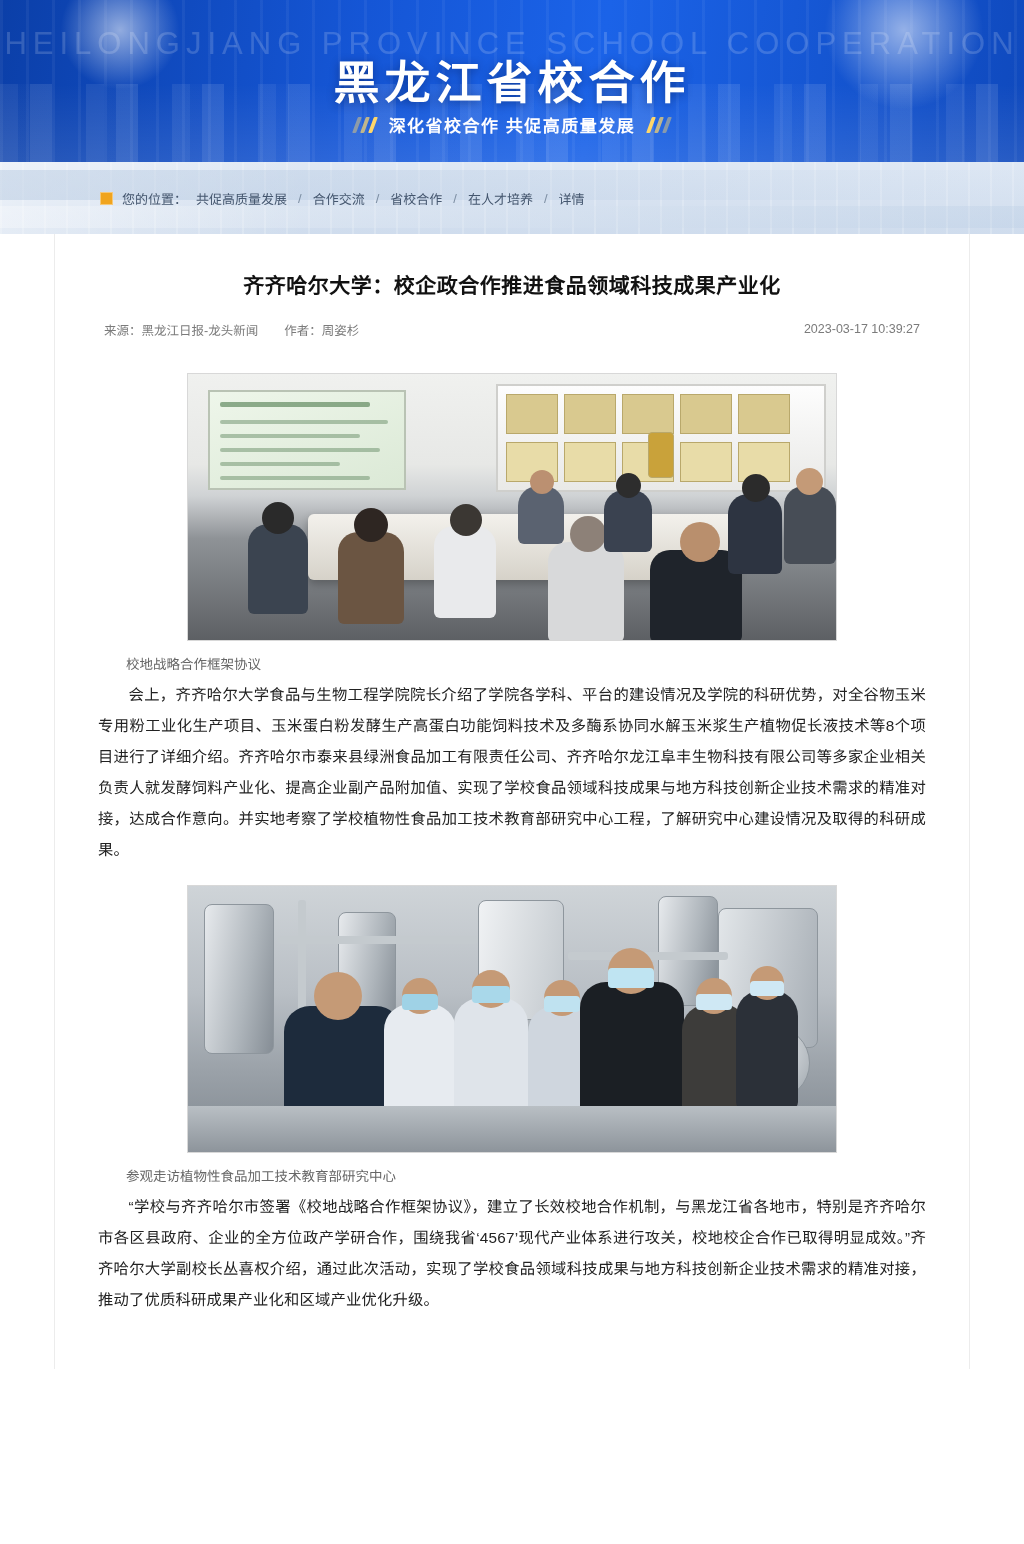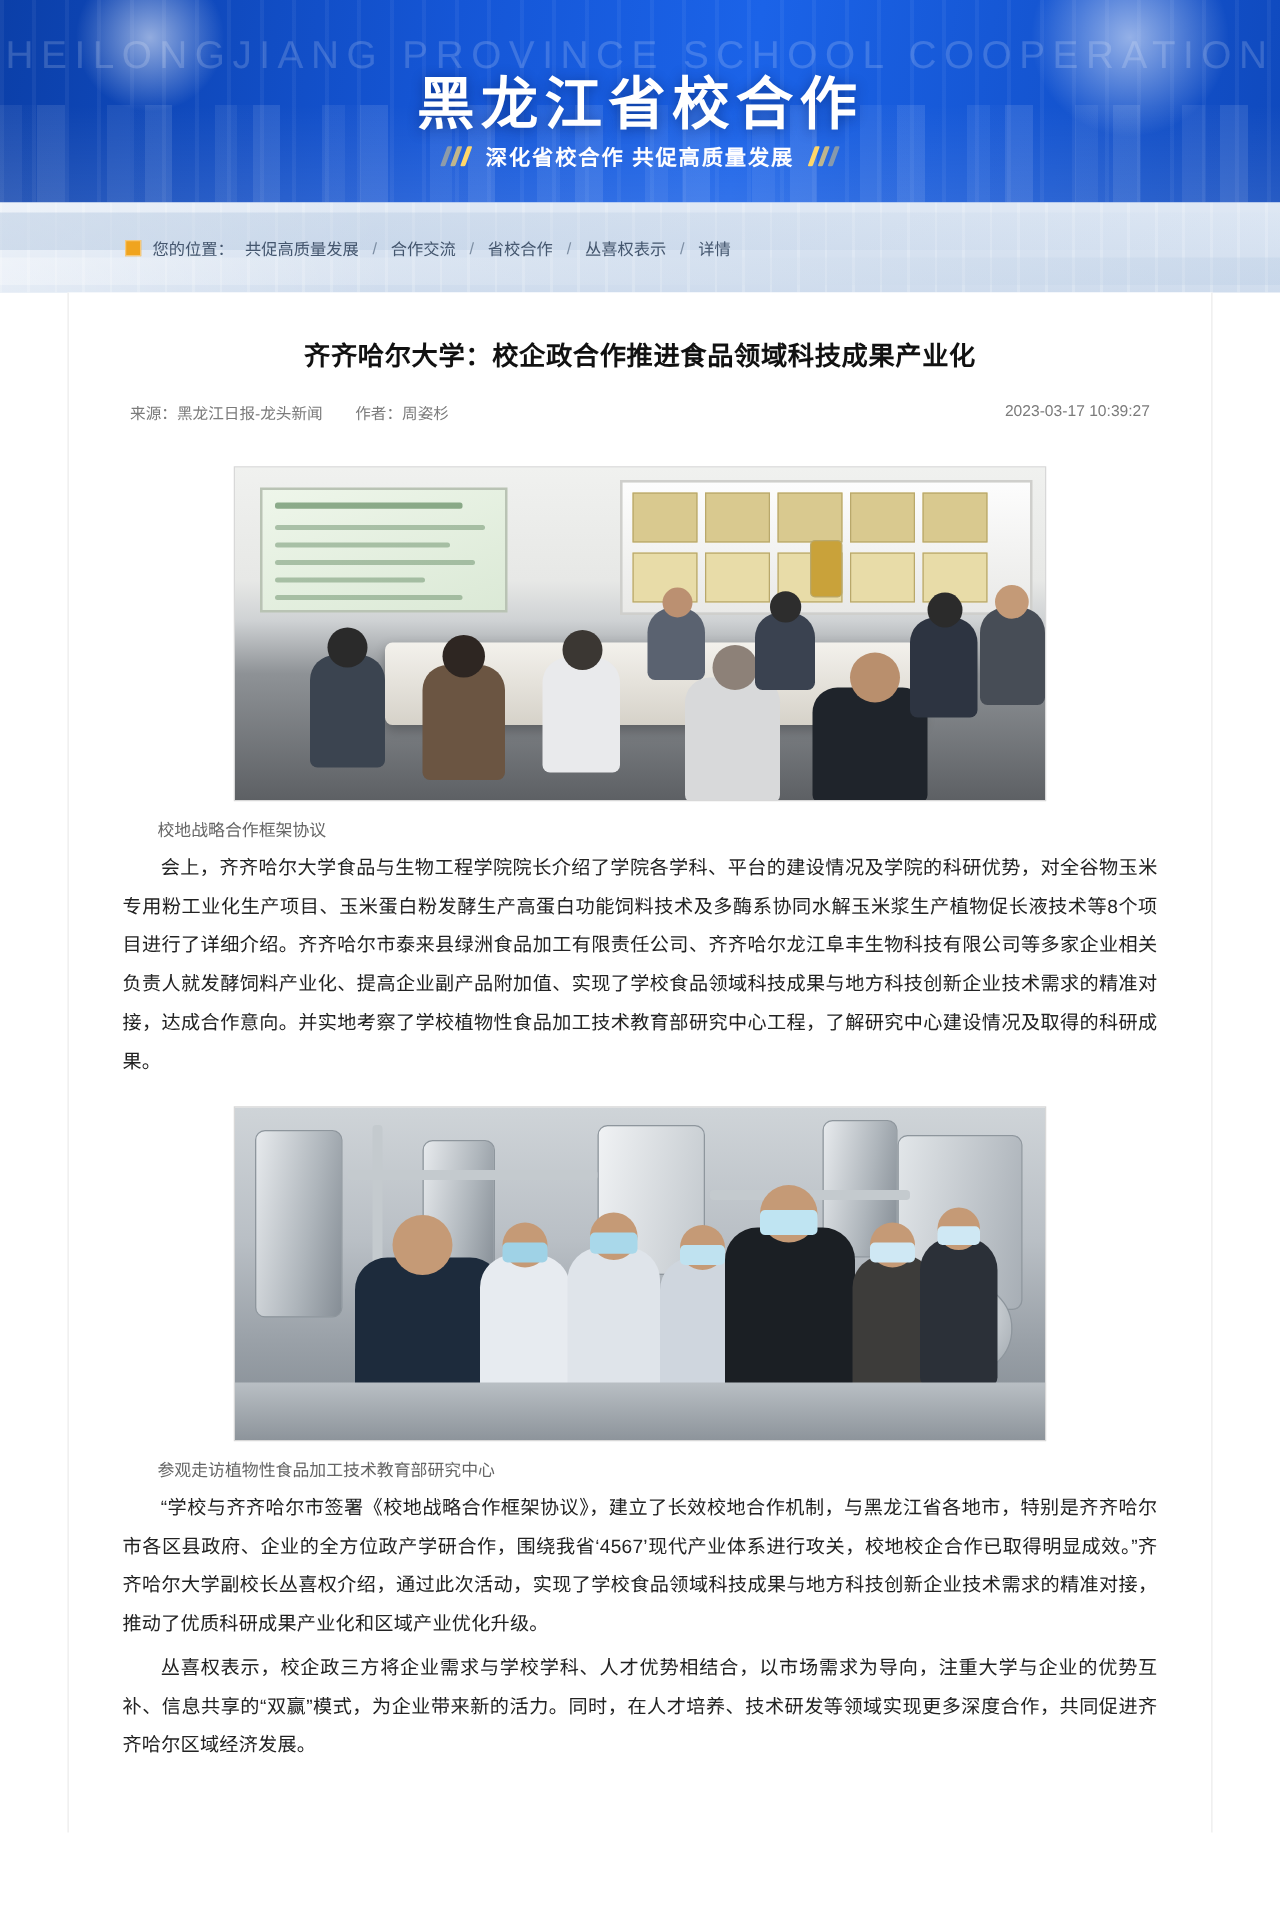--- a/index.html
+++ b/index.html
@@ -287,21 +287,21 @@
 
     <div class="crumb">
       <span class="marker"></span>
       <span>您的位置：</span>
       <a href="#">共促高质量发展</a>
       <span class="sep">/</span>
       <a href="#">合作交流</a>
       <span class="sep">/</span>
       <a href="#">省校合作</a>
       <span class="sep">/</span>
-      <a href="#">丛喜权表示</a>
+      <a href="#">在人才培养</a>
       <span class="sep">/</span>
       <span>详情</span>
     </div>
   </div>
 
   <div class="content-wrap">
     <div class="card">
 
       <h1 class="article-title">齐齐哈尔大学：校企政合作推进食品领域科技成果产业化</h1>
 
@@ -415,19 +415,18 @@
           <div class="person" style="left:548px;top:104px;width:62px;height:120px;background:#2b3038;"></div>
           <div class="head" style="left:562px;top:80px;width:34px;height:34px;"></div>
           <div class="mask" style="left:562px;top:95px;width:34px;height:15px;background:#cfe8f4;"></div>
 
           <div class="pipe" style="left:0;bottom:0;right:0;height:46px;background:linear-gradient(180deg,#b9bfc4,#8d949b);border-radius:0;"></div>
         </div>
         <figcaption>参观走访植物性食品加工技术教育部研究中心</figcaption>
       </figure>
 
       <p class="para">“学校与齐齐哈尔市签署《校地战略合作框架协议》，建立了长效校地合作机制，与黑龙江省各地市，特别是齐齐哈尔市各区县政府、企业的全方位政产学研合作，围绕我省‘4567’现代产业体系进行攻关，校地校企合作已取得明显成效。”齐齐哈尔大学副校长丛喜权介绍，通过此次活动，实现了学校食品领域科技成果与地方科技创新企业技术需求的精准对接，推动了优质科研成果产业化和区域产业优化升级。</p>
-      <p class="para">丛喜权表示，校企政三方将企业需求与学校学科、人才优势相结合，以市场需求为导向，注重大学与企业的优势互补、信息共享的“双赢”模式，为企业带来新的活力。同时，在人才培养、技术研发等领域实现更多深度合作，共同促进齐齐哈尔区域经济发展。</p>
 
       <div class="footer-space"></div>
     </div>
   </div>
 
 </div>
 
 </body></html>

